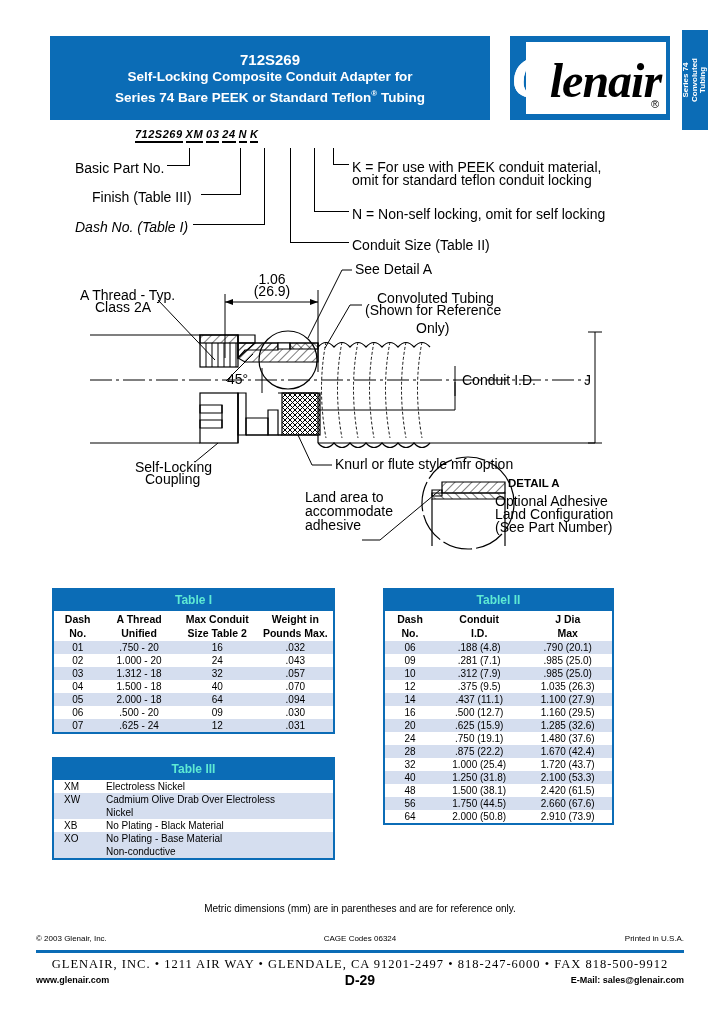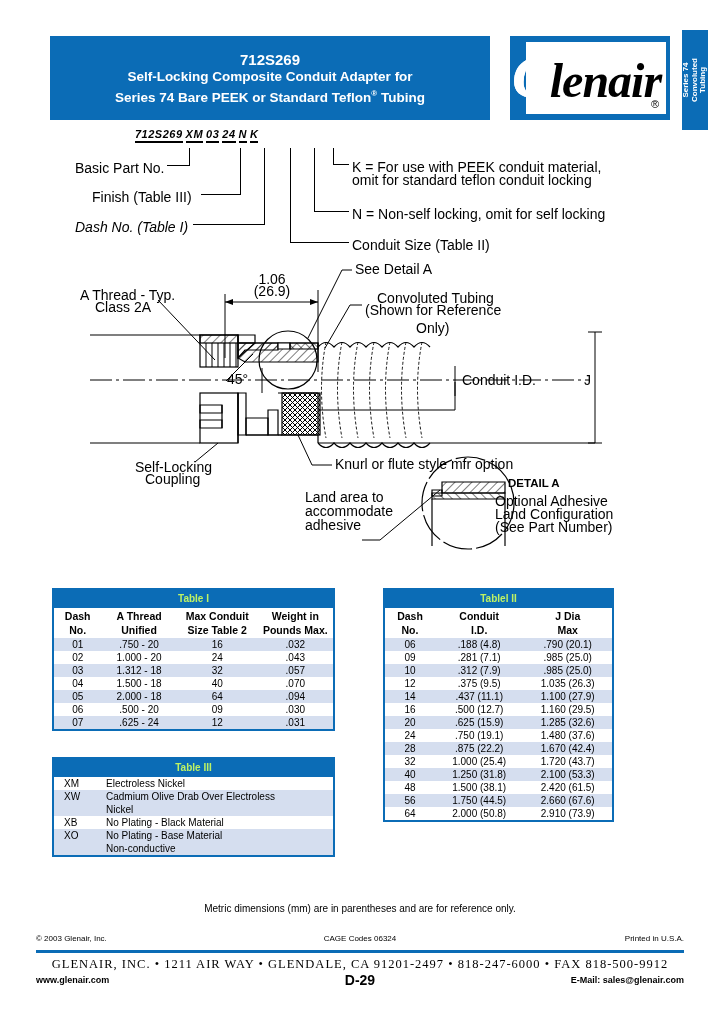--- a/index.html
+++ b/index.html
@@ -79,22 +79,22 @@
 
   
   .draw{position:absolute;left:50px;top:250px;width:620px;height:330px;}
   .dtxt{position:absolute;font-size:14px;line-height:11px;white-space:nowrap;}
   .dtxt-c{text-align:center;}
   .dtxt-b{font-weight:bold;font-size:11.5px;}
 
   
   .tbl{position:absolute;border:2px solid #0B6CB6;background:#fff;box-sizing:border-box;}
   .tbl-title{
-    background:#0B6CB6;color:#bef264;text-align:center;
-    font-size:10px;font-weight:bold;padding:3px 0 4px 0;
+    background:#0B6CB6;color:#5eead4;text-align:center;
+    font-size:12px;font-weight:bold;padding:3px 0 4px 0;
   }
   table{border-collapse:collapse;width:100%;font-size:10px;}
   table td{padding:1px 0 1px 0;}
   .r-alt{background:#D5DEEF;}
   .hdr-row td{font-weight:bold;font-size:10.5px;padding-top:2px;}
   .hdr-row2 td{font-weight:bold;font-size:10.5px;padding-bottom:2px;}
 
   #tableI{left:52px;top:588px;width:283px;}
   #tableII{left:383px;top:588px;width:231px;}
   #tableIII{left:52px;top:757px;width:283px;}

